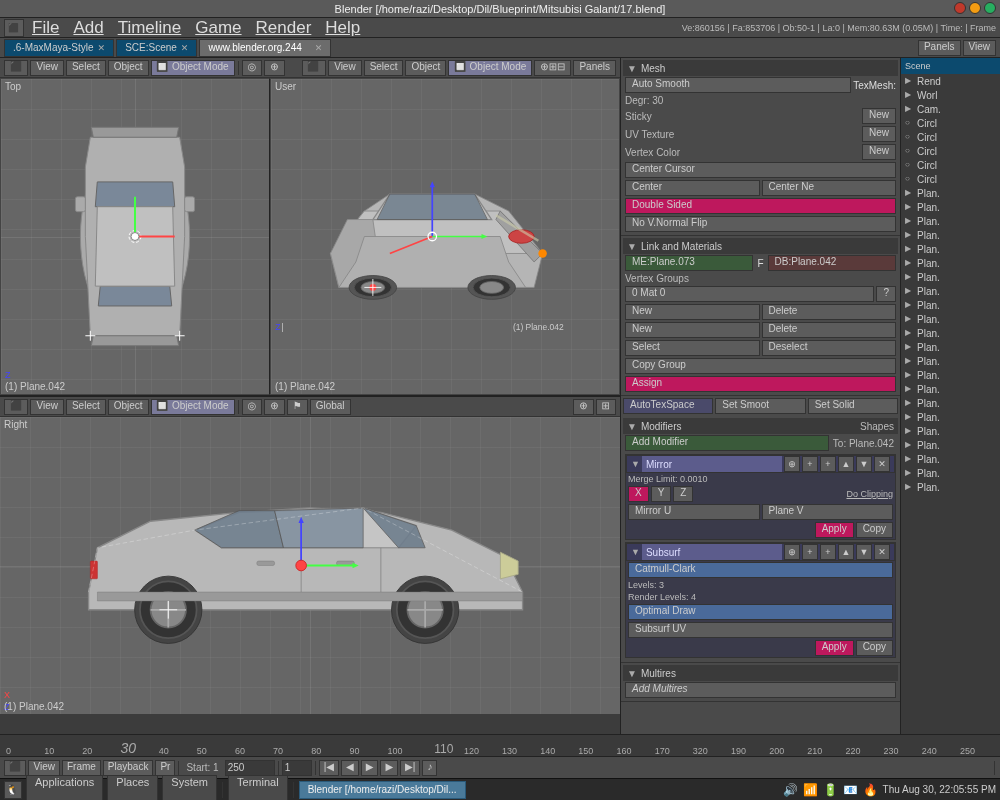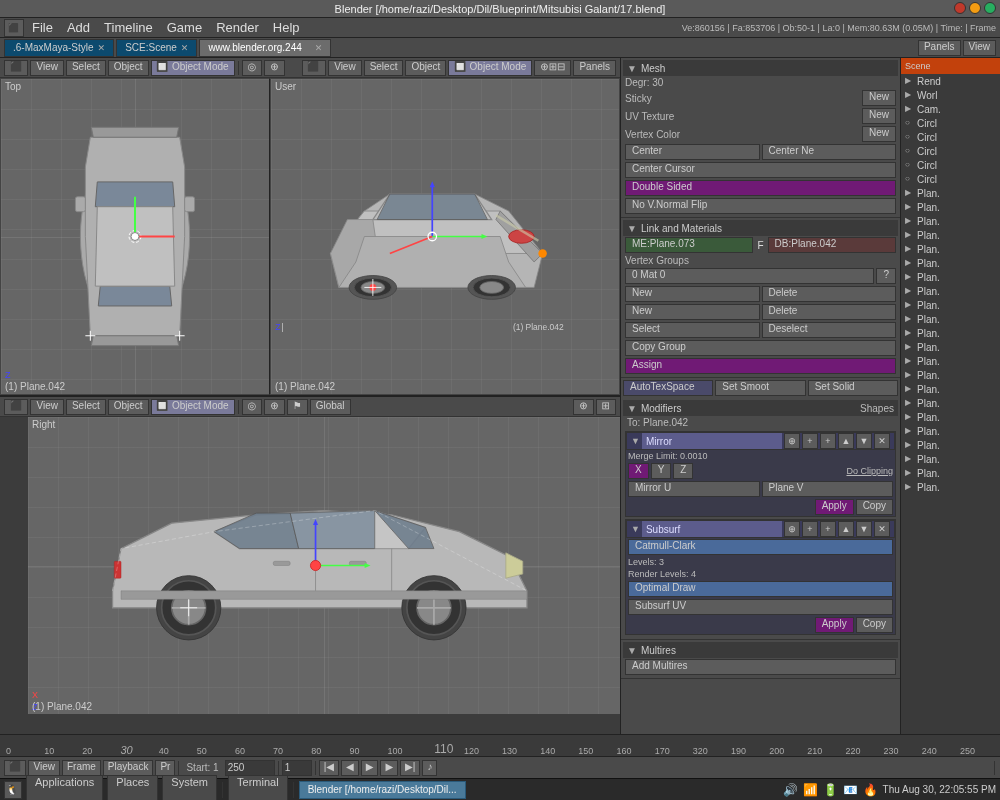--- a/index.html
+++ b/index.html
@@ -47,21 +47,22 @@
       background: #5c5c5c;
       border: 1px solid #333;
       display: flex; align-items: center; justify-content: center;
       font-size: 9px; color: #ccc;
       cursor: pointer;
     }
     .menu-item {
       padding: 2px 6px;
       color: #ddd;
       cursor: pointer;
-      font-size: 13px;
+      font-size: 17px;
+      text-decoration: underline;
     }
 
     
     #tabsrow {
       height: 20px;
       background: #4a4a4a;
       display: flex;
       align-items: center;
       padding: 0 4px;
       gap: 2px;
@@ -175,21 +176,21 @@
       height: 16px;
       padding: 0 6px;
       background: #5c5c5c;
       border: 1px solid #333;
       color: #ccc;
       font-size: 10px;
       cursor: pointer;
       white-space: nowrap;
     }
 
-    .panel-btn.blue { background: #701a75; }
+    .panel-btn.blue { background: #be185d; }
     .panel-btn.wide { flex: 1; }
 
     
     #outliner {
       width: 100px;
       background: #3a3a3a;
       border-left: 1px solid #222;
       font-size: 10px;
       overflow-y: auto;
     }
@@ -416,21 +417,20 @@
 
     .top-half {
       display: flex;
       flex: 1;
       border-bottom: 2px solid #222;
     }
 
     .bottom-half {
       flex: 1;
       position: relative;
-      padding-left: 28px;
     }
 
     .panel-right {
       display: flex;
     }
   </style>
 </head>
 <body>
 
 <div id="titlebar">
@@ -705,40 +705,44 @@
 
     <div class="panel-right">
       <div id="rightpanel">
 
         <div class="panel-section">
           <div class="panel-header">
             <span class="collapse-arrow">▼</span>
             <span>Mesh</span>
           </div>
           <div class="panel-row">
+            <div class="panel-btn wide">Auto Smooth</div>
+            <span>TexMesh:</span>
+          </div>
+          <div class="panel-row">
             <span style="flex:1;color:#bbb;">Degr: 30</span>
           </div>
           <div class="panel-row">
             <span style="flex:1;color:#bbb;">Sticky</span>
             <div class="panel-btn">New</div>
           </div>
           <div class="panel-row">
             <span style="flex:1;color:#bbb;">UV Texture</span>
             <div class="panel-btn">New</div>
           </div>
           <div class="panel-row">
             <span style="flex:1;color:#bbb;">Vertex Color</span>
             <div class="panel-btn">New</div>
           </div>
           <div class="panel-row">
+            <div class="panel-btn" style="flex:1;">Center Cursor</div>
+          </div>
+          <div class="panel-row">
             <div class="panel-btn" style="flex:1;">Center</div>
             <div class="panel-btn" style="flex:1;">Center Ne</div>
-          </div>
-          <div class="panel-row">
-            <div class="panel-btn" style="flex:1;">Center Cursor</div>
           </div>
           <div class="panel-row">
             <div class="panel-btn wide blue" style="flex:1;">Double Sided</div>
           </div>
           <div class="panel-row">
             <div class="panel-btn wide" style="flex:1;">No V.Normal Flip</div>
           </div>
         </div>
 
         <div class="panel-section">
@@ -785,20 +789,21 @@
         </div>
 
         <div class="panel-section">
           <div class="panel-header">
             <span class="collapse-arrow">▼</span>
             <span>Modifiers</span>
             <div style="flex:1;"></div>
             <span style="color:#bbb;">Shapes</span>
           </div>
           <div class="panel-row">
+            <div class="panel-btn blue" style="flex:1;background:#3a5a3a;">Add Modifier</div>
             <span style="color:#bbb;padding:0 2px;">To: Plane.042</span>
           </div>
 
           <div style="border:1px solid #333;margin:2px;background:#3a3a4a;">
             <div class="modifier-header">
               <span style="color:#aaa;font-size:9px;">▼</span>
               <div class="modifier-name">
                 <span>Mirror</span>
               </div>
               <div class="mod-icon-btn">⊕</div>
@@ -864,28 +869,28 @@
             </div>
           </div>
         </div>
 
         <div class="panel-section">
           <div class="panel-header">
             <span class="collapse-arrow">▼</span>
             <span>Multires</span>
           </div>
           <div class="panel-row">
-            <div class="panel-btn wide" style="flex:1;">Add Multires</div>
+            <div class="panel-btn wide" style="flex:1;font-style:italic;">Add Multires</div>
           </div>
         </div>
 
       </div>
 
       <div id="outliner">
-        <div class="panel-header" style="background:#c2410c;">
+        <div class="panel-header" style="background:#0c4a6e;">
           <span style="font-size:9px;">Scene</span>
         </div>
         <div id="outliner-items">
             <div class="outliner-item">
               <span class="outliner-icon">▶</span>
               <span>Rend</span>
             </div>
             <div class="outliner-item">
               <span class="outliner-icon">▶</span>
               <span>Worl</span>
@@ -1005,21 +1010,21 @@
           </div>
       </div>
     </div>
   </div>
 
   <div id="timeline-area">
     <div class="timeline-ruler" id="ruler-container" style="display: flex; align-items: flex-end; padding: 0px 4px; gap: 0px;">
     <span style="font-size: 9px; color: rgb(170, 170, 170); flex: 1 1 0%; text-align: left; padding-left: 2px;">0</span>
         <span style="font-size: 9px; color: rgb(170, 170, 170); flex: 1 1 0%; text-align: left; padding-left: 2px;">10</span>
         <span style="font-size: 9px; color: rgb(170, 170, 170); flex: 1 1 0%; text-align: left; padding-left: 2px;">20</span>
-        <span style="font-size: 11px; color: rgb(170, 170, 170); flex: 1 1 0%; text-align: left; padding-left: 2px; font-style: italic;">30</span>
+        <span style="font-size: 14px; color: rgb(170, 170, 170); flex: 1 1 0%; text-align: left; padding-left: 2px; font-style: italic;">30</span>
         <span style="font-size: 9px; color: rgb(170, 170, 170); flex: 1 1 0%; text-align: left; padding-left: 2px;">40</span>
         <span style="font-size: 9px; color: rgb(170, 170, 170); flex: 1 1 0%; text-align: left; padding-left: 2px;">50</span>
         <span style="font-size: 9px; color: rgb(170, 170, 170); flex: 1 1 0%; text-align: left; padding-left: 2px;">60</span>
         <span style="font-size: 9px; color: rgb(170, 170, 170); flex: 1 1 0%; text-align: left; padding-left: 2px;">70</span>
         <span style="font-size: 9px; color: rgb(170, 170, 170); flex: 1 1 0%; text-align: left; padding-left: 2px;">80</span>
         <span style="font-size: 9px; color: rgb(170, 170, 170); flex: 1 1 0%; text-align: left; padding-left: 2px;">90</span>
         <span style="font-size: 9px; color: rgb(170, 170, 170); flex: 1 1 0%; text-align: left; padding-left: 2px;">100</span>
         <span style="font-size: 12px; color: rgb(170, 170, 170); flex: 1 1 0%; text-align: center; padding-left: 2px;">110</span>
         <span style="font-size: 9px; color: rgb(170, 170, 170); flex: 1 1 0%; text-align: left; padding-left: 2px; margin-top: 22px;">120</span>
         <span style="font-size: 9px; color: rgb(170, 170, 170); flex: 1 1 0%; text-align: left; padding-left: 2px;">130</span>

